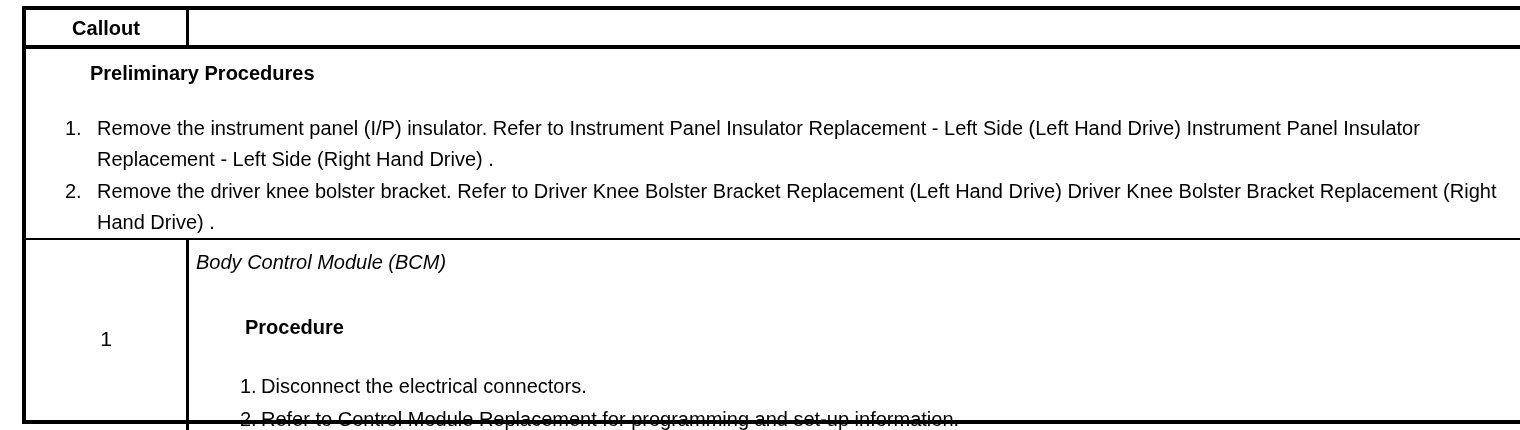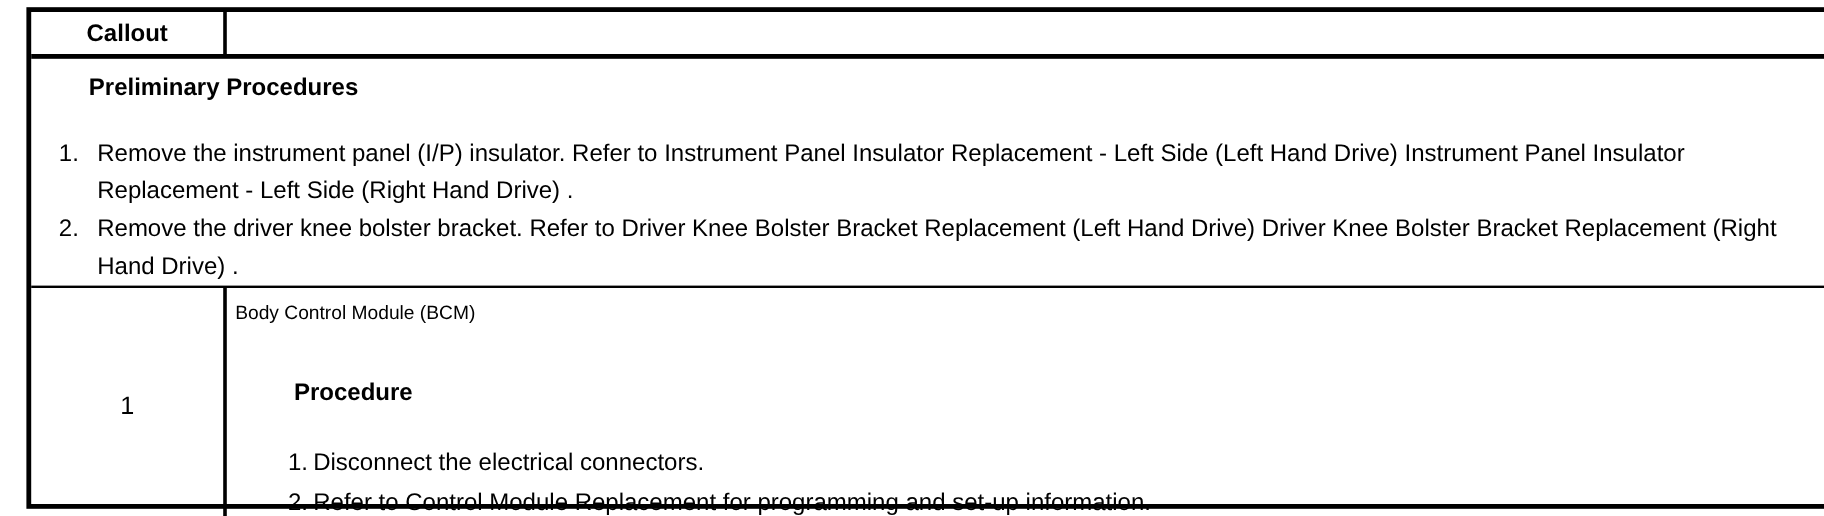--- a/index.html
+++ b/index.html
@@ -53,21 +53,21 @@
     font-size: 20px;
     font-weight: bold;
     line-height: 1;
   }
   
   .prelim-row {
     flex: 0 0 auto;
     height: 191px;
     box-sizing: border-box;
     border-bottom: 2px solid #000000;
-    padding: 13px 14px 0 23px;
+    padding: 13px 14px 0 39px;
     overflow: hidden;
   }
   .prelim-title {
     margin-left: 25px;
     font-size: 20px;
     font-weight: bold;
     line-height: 22px;
   }
   .step-list {
     margin-top: 29px;
@@ -99,22 +99,23 @@
     display: flex;
     align-items: center;
     justify-content: center;
     font-size: 21px;
   }
   .component-content {
     padding: 11px 10px 0 7px;
     overflow: hidden;
   }
   .component-name {
-    font-size: 16px;
+    font-size: 20px;
     line-height: 22px;
+    font-style: italic;
   }
   .procedure-title {
     margin-top: 43px;
     margin-left: 49px;
     font-size: 20px;
     font-weight: bold;
     line-height: 22px;
   }
   .inner-steps {
     margin-top: 33px;

